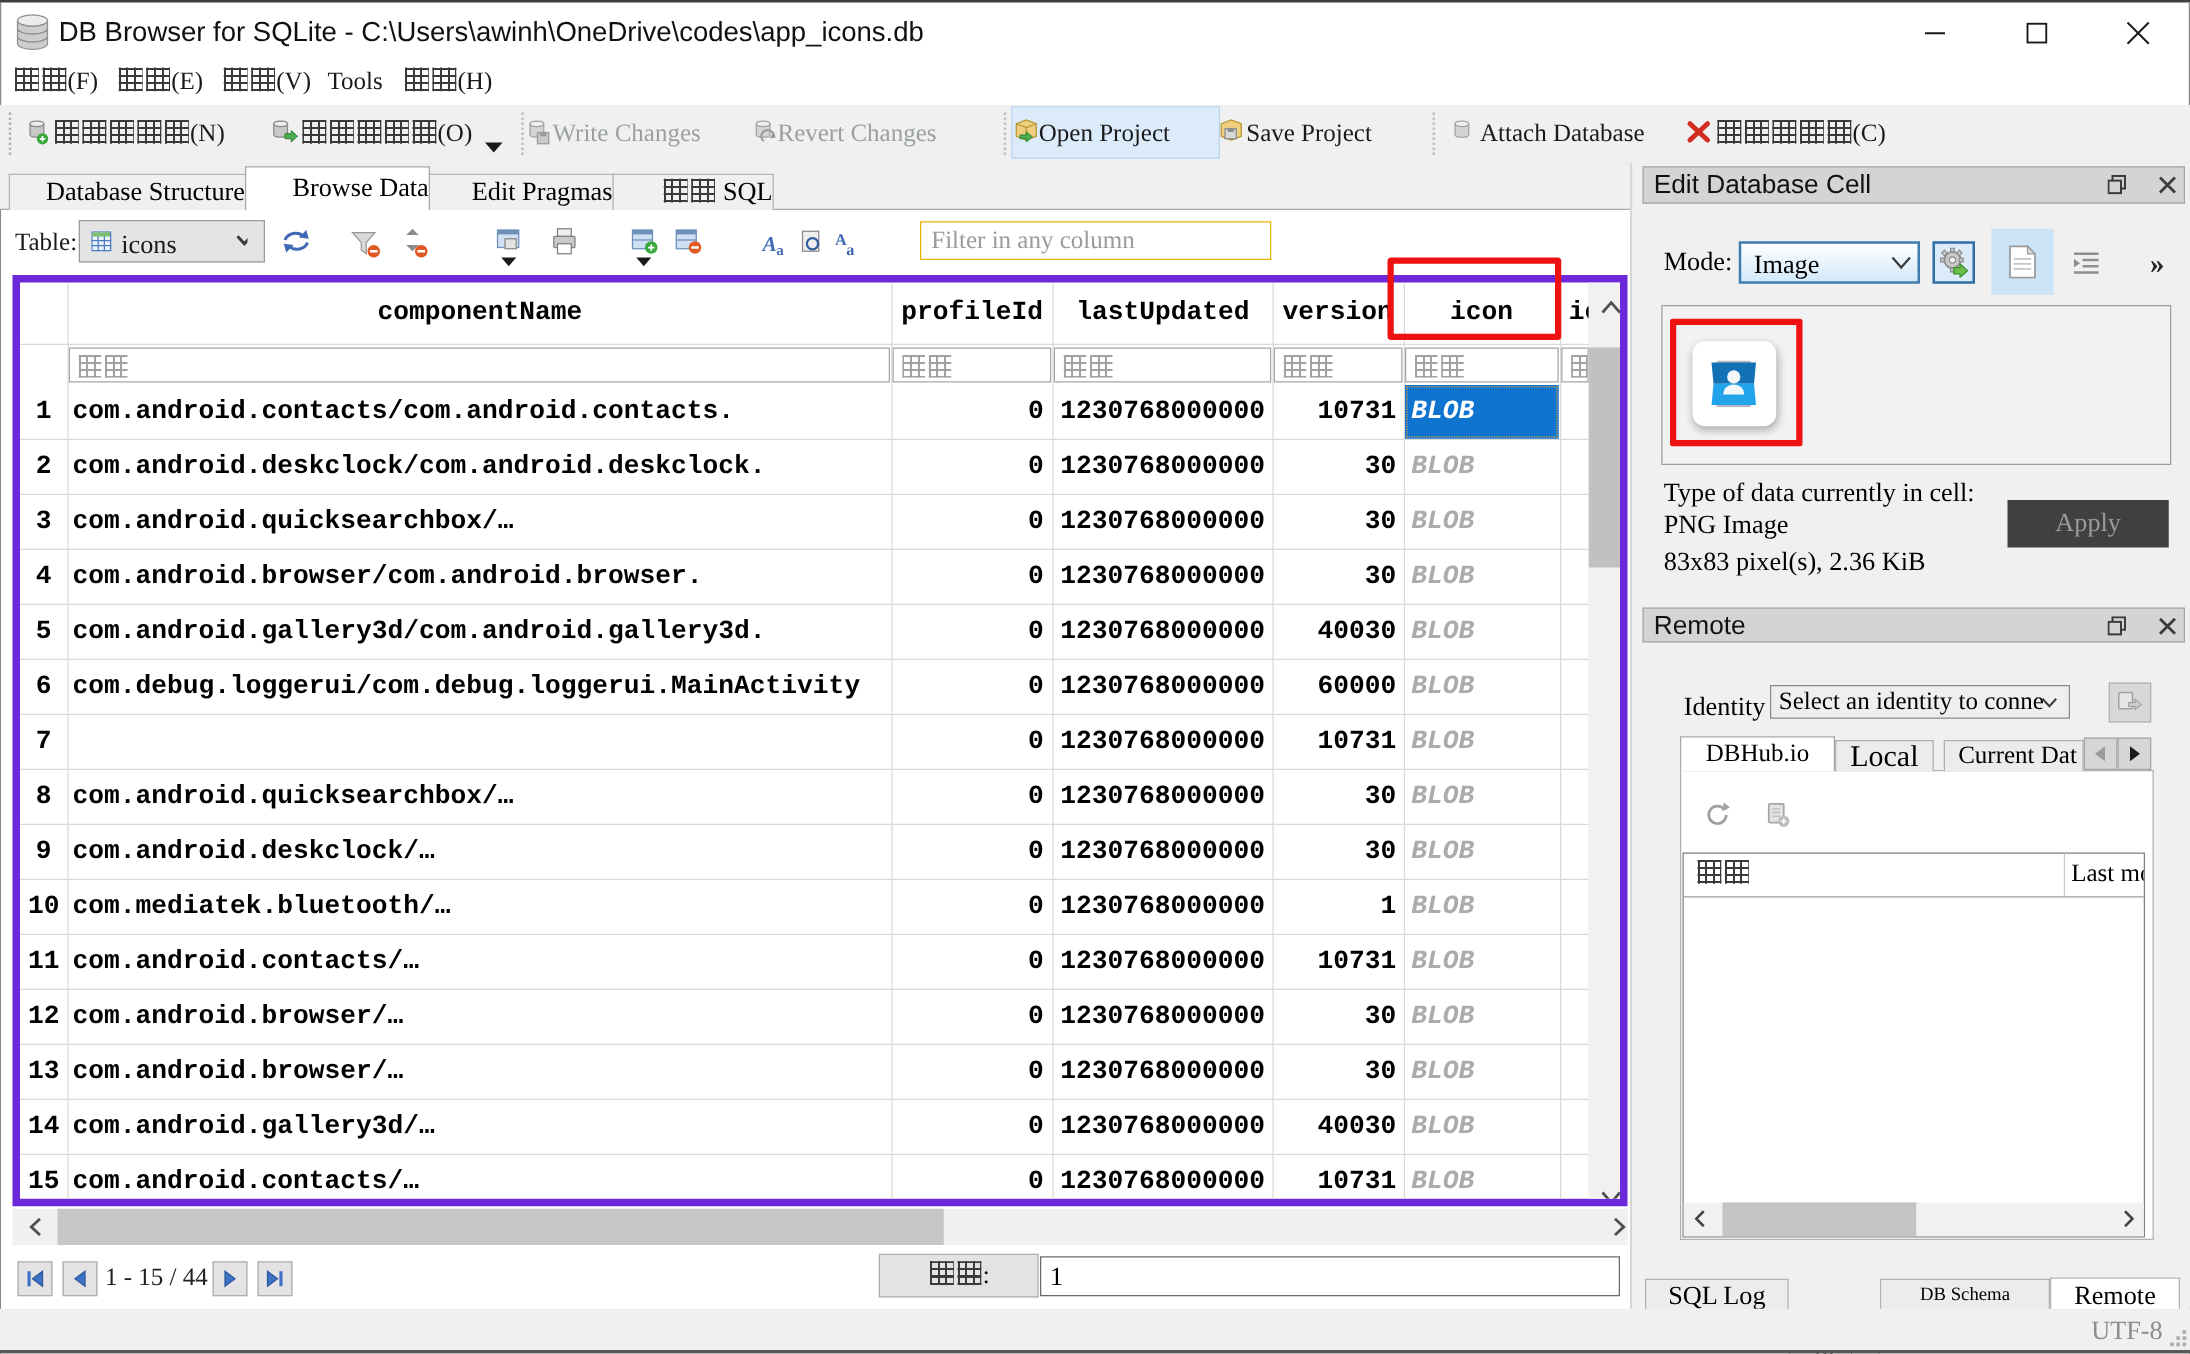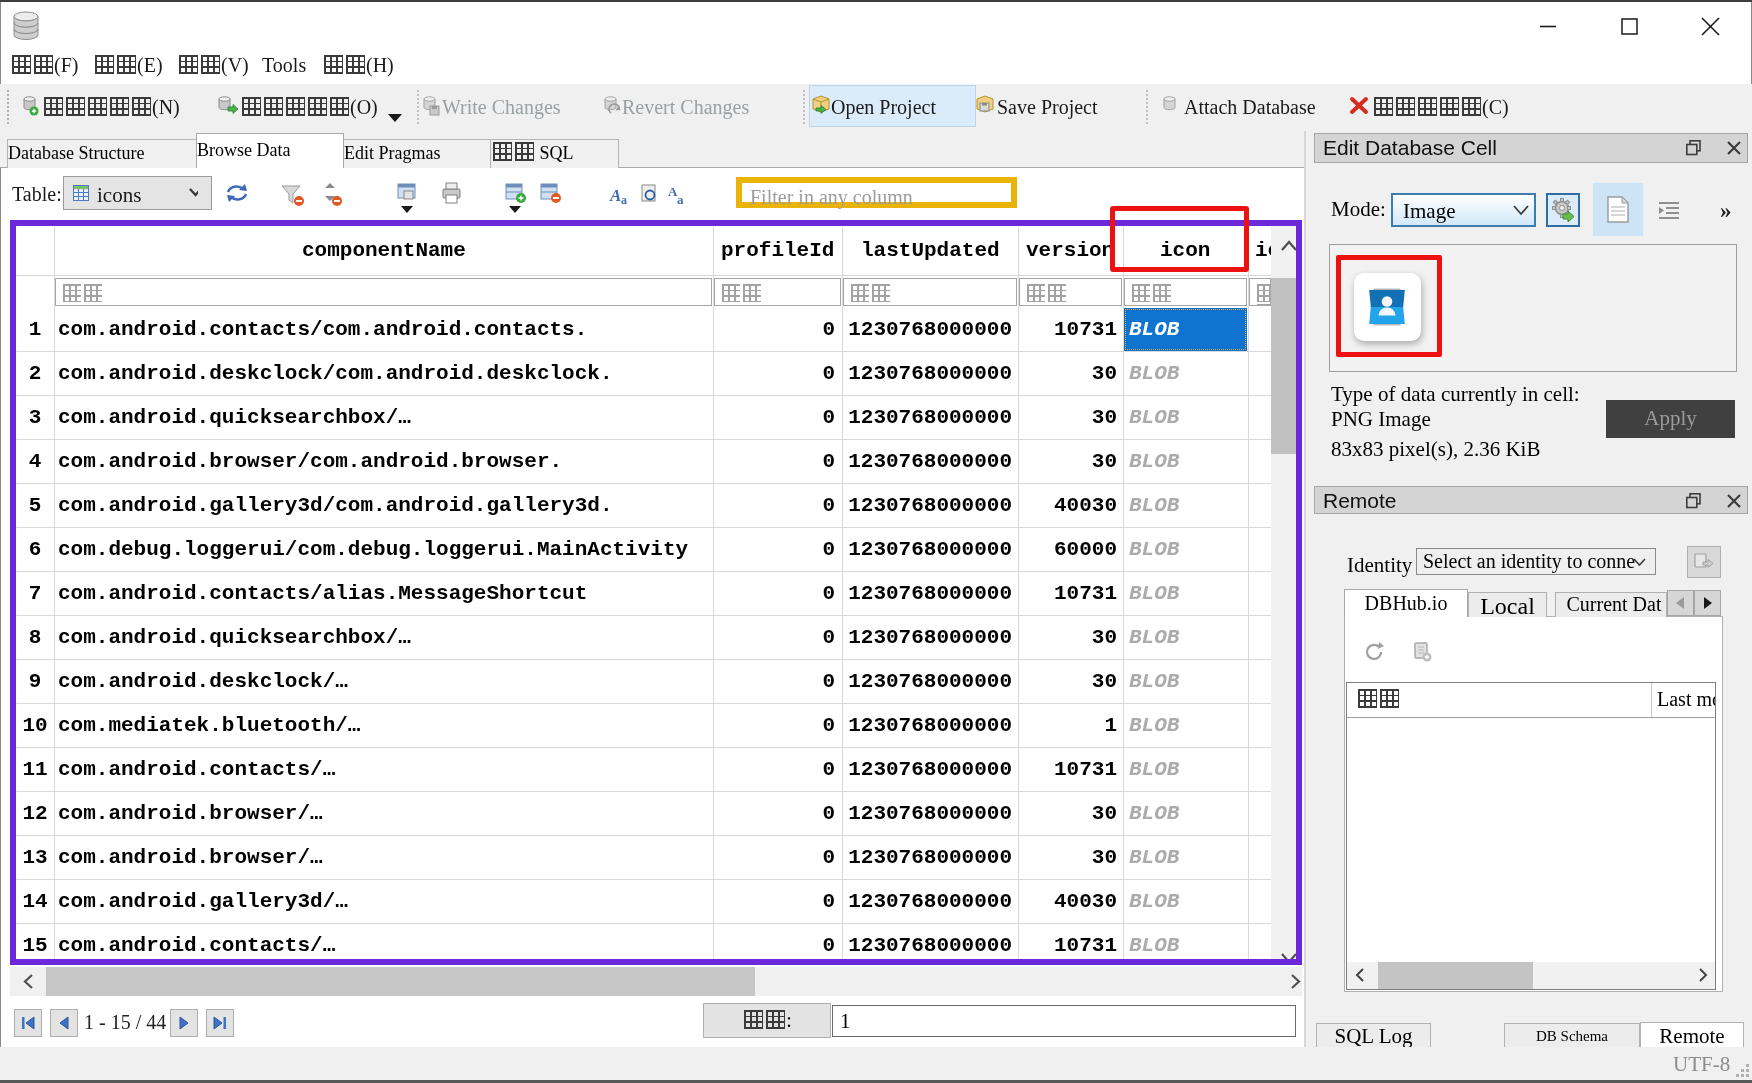--- a/index.html
+++ b/index.html
@@ -5,37 +5,38 @@
   font-family:"Liberation Serif",serif;color:#000}
 .a{position:absolute}
 .sans{font-family:"Liberation Sans",sans-serif}
 b.cjk{display:inline-block;width:var(--s,19px);height:var(--s,19px);margin:0 1.5px;vertical-align:-2px;
   background-image:repeating-linear-gradient(to bottom,var(--c,#3a3a3a) 0 1.6px,transparent 1.6px 5.7px),
   repeating-linear-gradient(to right,var(--c,#3a3a3a) 0 1.6px,transparent 1.6px 6.1px)}
 b.gy{--c:#a2a2a2}
 .tool{font-size:20px;color:#1a1a1a;white-space:nowrap}
 .gray{color:#9aa0a3}
 .vsep{position:absolute;top:90px;height:34px;width:0;border-left:2px dotted #c0c0c0}
-.tab{position:absolute;background:#f0f0f0;border:1px solid #b4b4b4;border-bottom:none;box-sizing:border-box;font-size:18px;text-align:left}
+.tab{position:absolute;background:#f0f0f0;border:1px solid #b4b4b4;border-bottom:none;box-sizing:border-box;font-size:21px;text-align:right}
 .hline{position:absolute;background:#d9d9d9;height:1px}
 .vline{position:absolute;background:#d9d9d9;width:1px}
 .num{position:absolute;font-family:"Liberation Mono",monospace;font-weight:700;font-size:21px;white-space:pre}
 </style></head><body>
 <div class="win">
 <div class="a" style="left:0;top:0;width:1752px;height:2px;background:#404040"></div>
 <div class="a" style="left:0;top:2px;width:1px;height:1081px;background:#8a8a8a"></div>
 <div class="a" style="left:1751px;top:2px;width:1px;height:1081px;background:#8a8a8a"></div>
 
 <svg class="a" style="left:12px;top:11px" width="28" height="29" viewBox="0 0 28 29">
   <path d="M2 5 h24 v19 a12 4.5 0 0 1 -24 0 z" fill="#bdbdbd"></path>
   <ellipse cx="14" cy="5.5" rx="12" ry="4.5" fill="#ececec" stroke="#909090" stroke-width="1"></ellipse>
   <path d="M2 5.5 a12 4.5 0 0 0 24 0 v6.3 a12 4.5 0 0 1 -24 0 z" fill="#cdcdcd" stroke="#909090" stroke-width="1"></path>
   <path d="M2 11.8 a12 4.5 0 0 0 24 0 v6.3 a12 4.5 0 0 1 -24 0 z" fill="#cdcdcd" stroke="#909090" stroke-width="1"></path>
   <path d="M2 18.1 a12 4.5 0 0 0 24 0 v5.9 a12 4.5 0 0 1 -24 0 z" fill="#cdcdcd" stroke="#909090" stroke-width="1"></path>
 </svg>
+<div class="a sans" style="left:47px;top:13px;font-size:22px;color:#101010">DB Browser for SQLite - C:\Users\awinh\OneDrive\codes\app_icons.db</div>
 <svg class="a" style="left:1538px;top:17px" width="184" height="20" viewBox="0 0 184 20">
   <line x1="2" y1="9.5" x2="18" y2="9.5" stroke="#1a1a1a" stroke-width="1.6"></line>
   <rect x="84" y="2" width="15" height="15" fill="none" stroke="#1a1a1a" stroke-width="1.5"></rect>
   <line x1="164" y1="1" x2="181" y2="18" stroke="#1a1a1a" stroke-width="1.6"></line>
   <line x1="181" y1="1" x2="164" y2="18" stroke="#1a1a1a" stroke-width="1.6"></line>
 </svg>
 <div class="a tool" style="left:10px;top:54px"><b class="cjk"></b><b class="cjk"></b>(F)</div>
 <div class="a tool" style="left:93px;top:54px"><b class="cjk"></b><b class="cjk"></b>(E)</div>
 <div class="a tool" style="left:177px;top:54px"><b class="cjk"></b><b class="cjk"></b>(V)</div>
 <div class="a tool" style="left:262px;top:54px">Tools</div>
@@ -100,21 +101,21 @@
   <rect x="0.5" y="0.5" width="15" height="15" fill="#eaf1fb" stroke="#4d7cc0"></rect>
   <rect x="1" y="1" width="14" height="3.2" fill="#79c06e"></rect>
   <g stroke="#4d7cc0" stroke-width="1">
         <line x1="0" y1="7.5" x2="16" y2="7.5"></line>
         <line x1="0" y1="11.5" x2="16" y2="11.5"></line>
         <line x1="5.5" y1="4" x2="5.5" y2="16"></line>
         <line x1="10.5" y1="4" x2="10.5" y2="16"></line>
       </g>
   <path d="M117 4 l5.5 6 5.5-6" fill="none" stroke="#3c3c3c" stroke-width="2.4"></path>
 </svg>
-<div class="a" style="left:736px;top:177px;width:281px;height:31px;background:#fff;border:6px solid #eab308;box-sizing:border-box;font-size:20px;color:#9b9b9b;line-height:29px;padding-left:8px">Filter in any column</div>
+<div class="a" style="left:736px;top:177px;width:281px;height:31px;background:#fff;border:1px solid #eab308;box-sizing:border-box;font-size:20px;color:#9b9b9b;line-height:29px;padding-left:8px">Filter in any column</div>
 <svg class="a" style="left:0;top:176px" width="740" height="44" viewBox="0 0 740 44">
       <g stroke="#3f6ab3" stroke-width="2.4" fill="none">
         <path d="M228 16 a9 8 0 0 1 15 -3"></path>
         <path d="M246 18 a9 8 0 0 1 -15 3"></path>
       </g>
       <path d="M245 8 l2 7 -8 -1 z" fill="#3f6ab3"></path>
       <path d="M229 26 l-2 -7 8 1 z" fill="#3f6ab3"></path>
       <path d="M282 10 h18 l-7 8 v9 l-4 -3 v-6 z" fill="#d9d9d9" stroke="#999" stroke-width="1"></path>
       <circle cx="299" cy="25" r="5" fill="#e25822"></circle>
       <rect x="296" y="24" width="6" height="2" fill="#fff"></rect>
@@ -205,21 +206,20 @@
       <div class="num" style="left:1113px;top:268px;color:#ababab;font-style:italic">BLOB</div>
       <div class="hline" style="left:0;top:345px;width:1255px"></div>
       <div class="num" style="left:0;top:312px;width:38px;text-align:center">6</div>
       <div class="num" style="left:42px;top:312px">com.debug.loggerui/com.debug.loggerui.MainActivity</div>
       <div class="num" style="left:697px;top:312px;width:122px;text-align:right">0</div>
       <div class="num" style="left:826px;top:312px;width:170px;text-align:right">1230768000000</div>
       <div class="num" style="left:1002px;top:312px;width:99px;text-align:right">60000</div>
       <div class="num" style="left:1113px;top:312px;color:#ababab;font-style:italic">BLOB</div>
       <div class="hline" style="left:0;top:389px;width:1255px"></div>
       <div class="num" style="left:0;top:356px;width:38px;text-align:center">7</div>
-      <div class="num" style="left:42px;top:356px">com.android.contacts/alias.MessageShortcut</div>
       <div class="num" style="left:697px;top:356px;width:122px;text-align:right">0</div>
       <div class="num" style="left:826px;top:356px;width:170px;text-align:right">1230768000000</div>
       <div class="num" style="left:1002px;top:356px;width:99px;text-align:right">10731</div>
       <div class="num" style="left:1113px;top:356px;color:#ababab;font-style:italic">BLOB</div>
       <div class="hline" style="left:0;top:433px;width:1255px"></div>
       <div class="num" style="left:0;top:400px;width:38px;text-align:center">8</div>
       <div class="num" style="left:42px;top:400px">com.android.quicksearchbox/…</div>
       <div class="num" style="left:697px;top:400px;width:122px;text-align:right">0</div>
       <div class="num" style="left:826px;top:400px;width:170px;text-align:right">1230768000000</div>
       <div class="num" style="left:1002px;top:400px;width:99px;text-align:right">30</div>

